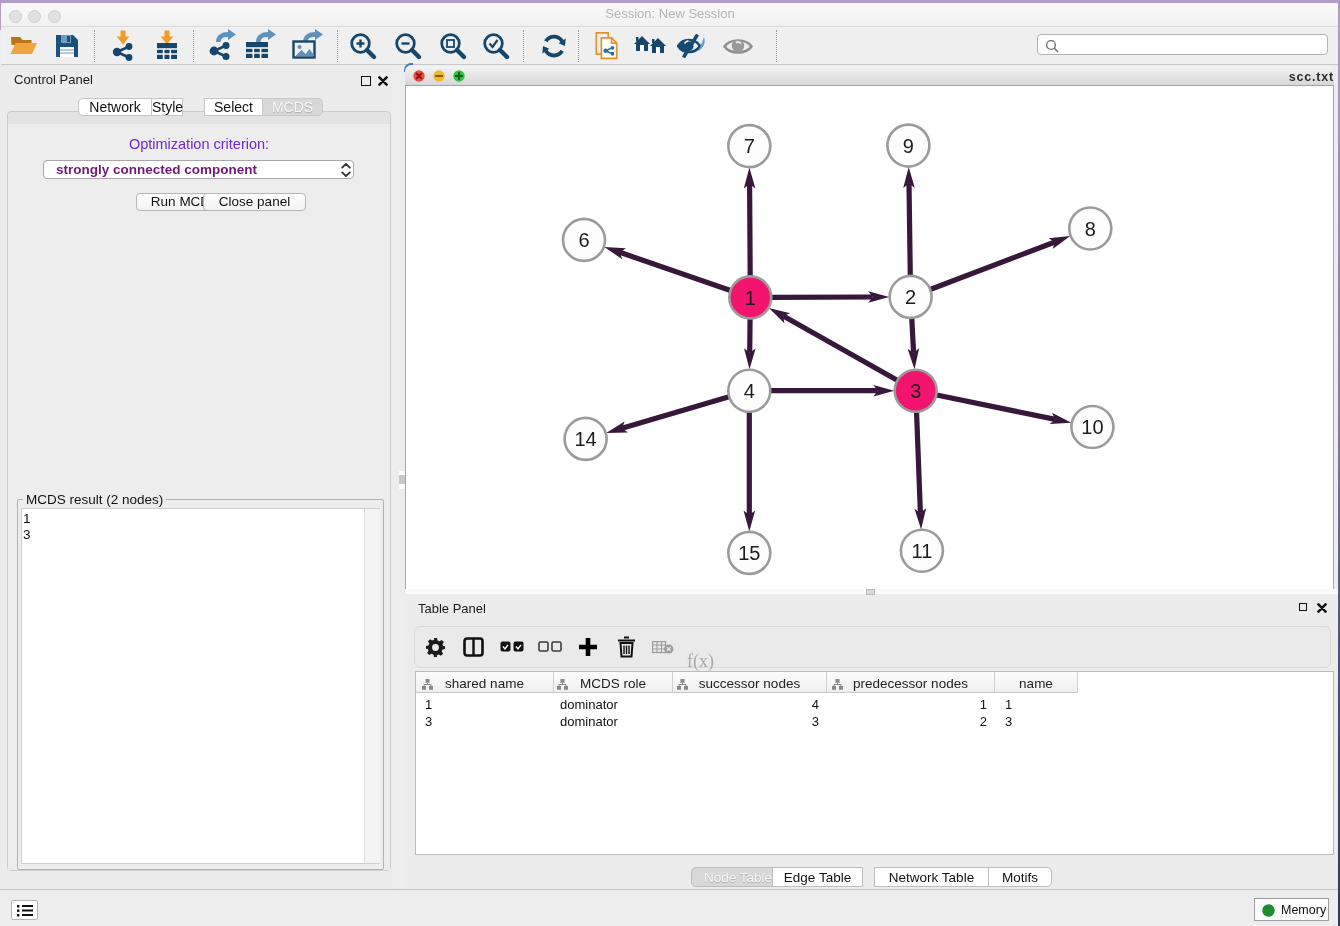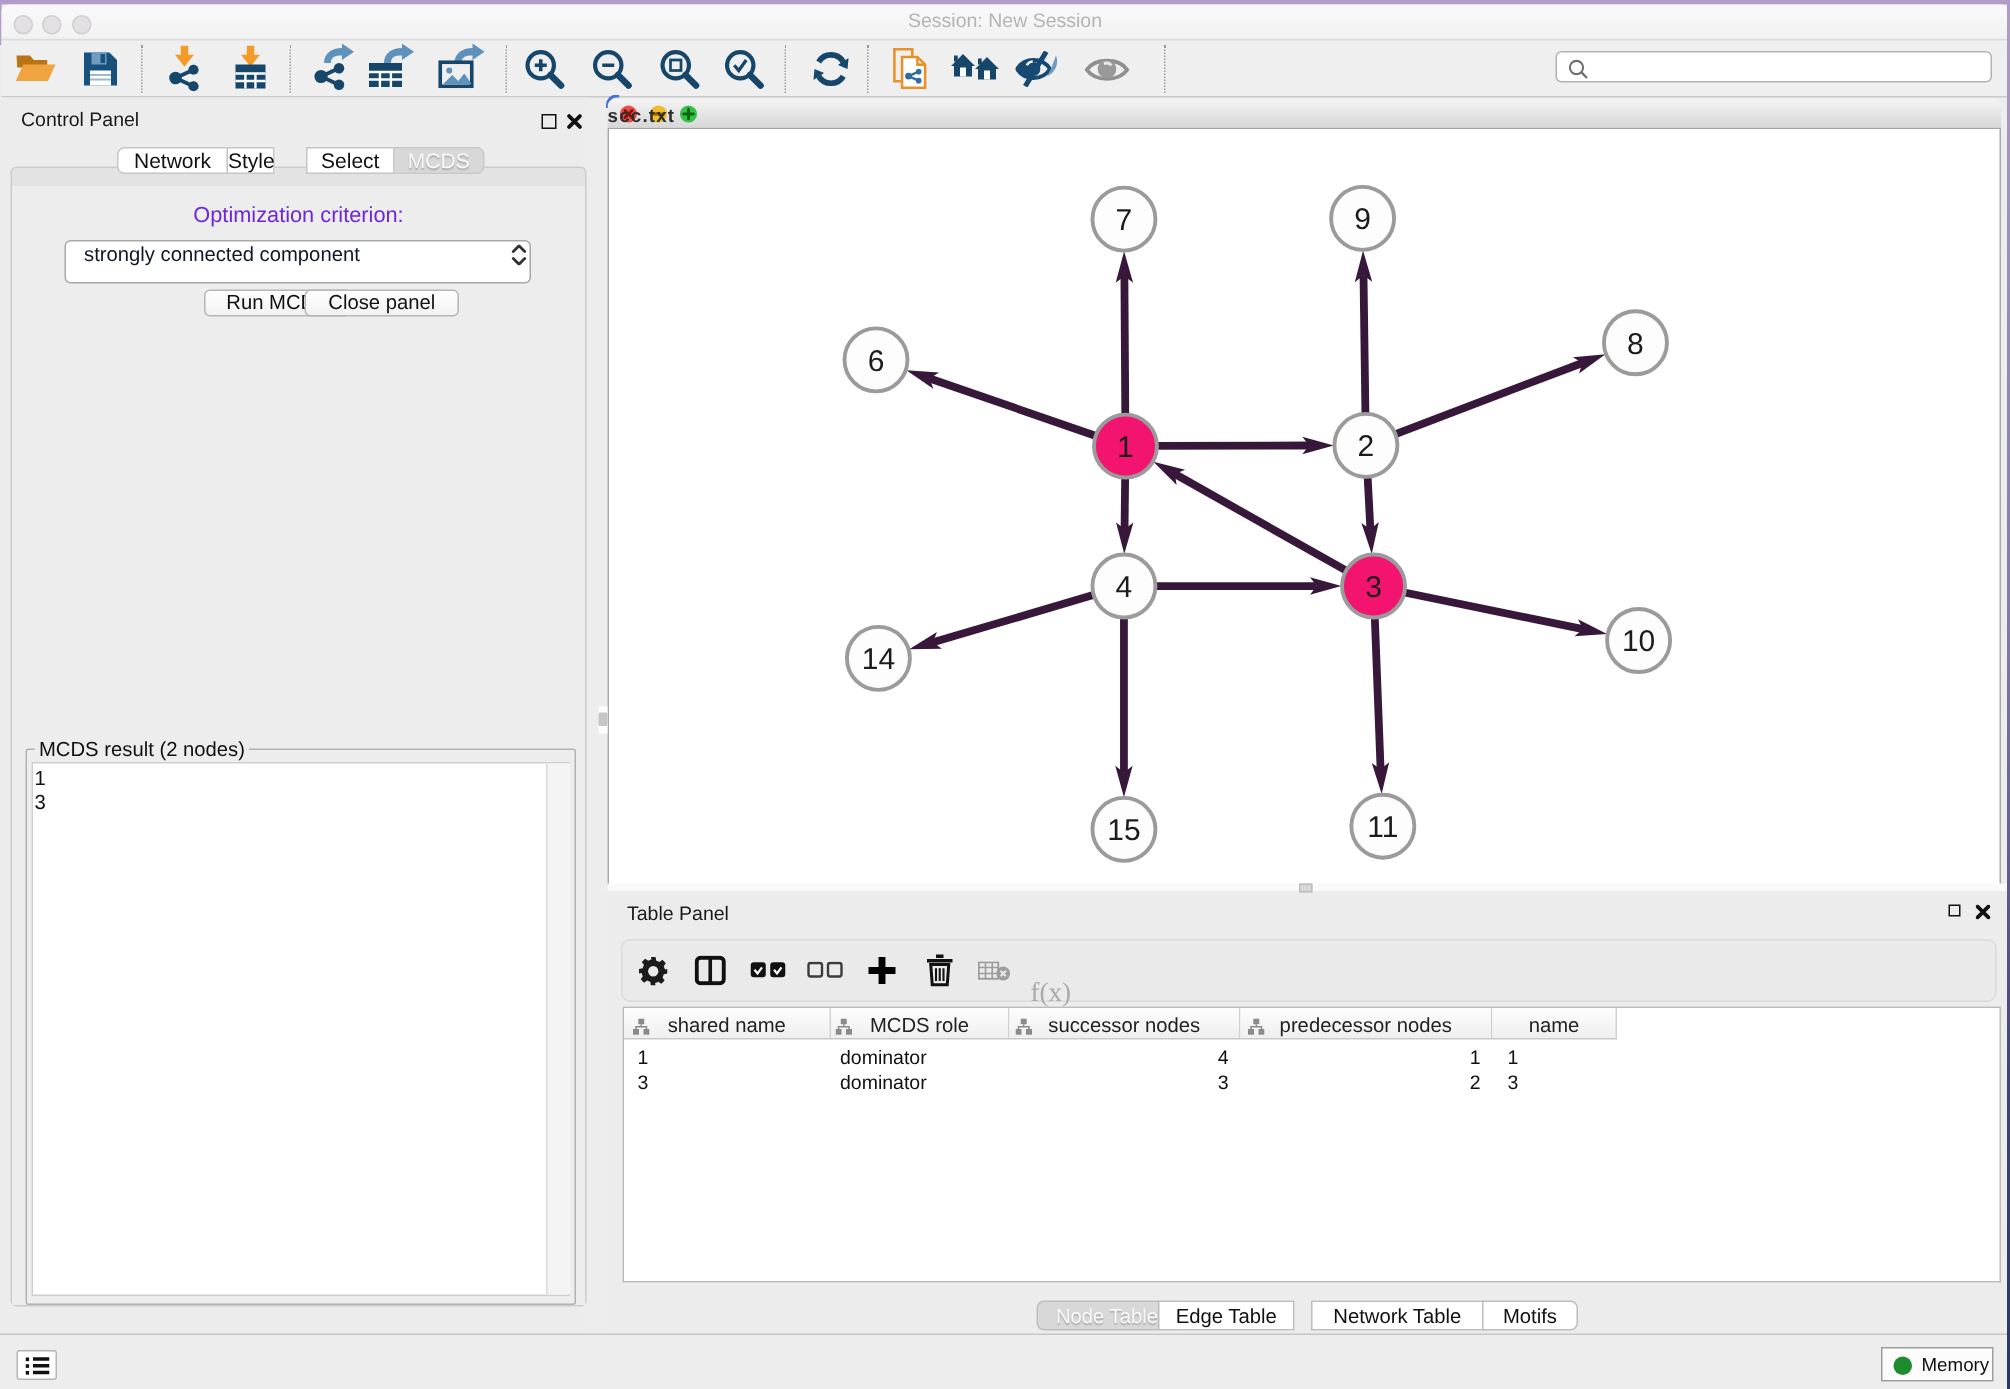--- a/index.html
+++ b/index.html
@@ -18,31 +18,31 @@
 #search{left:1037px;top:34px;width:291px;height:21px;background:#fff;border:1px solid #b3b3b3;border-radius:4px;}
 
 #cpanel{left:0;top:65px;width:392px;height:825px;background:#ececec;}
 #cp-title{left:14px;top:72px;font-size:13px;color:#1a1a1a;}
 #cp-tabs{left:78px;top:98px;height:18px;}
 .tab{position:absolute;top:0;height:18px;background:#fff;border:1px solid #c6c6c6;font-size:14px;color:#111;text-align:center;line-height:17px;}
 .tab.sel{background:#d8d8d8;color:#f8f8f8;text-shadow:0 1px 1px #aaa;border-color:#c9c9c9;}
 #cp-body{left:7px;top:111px;width:384px;height:760px;background:#e3e3e3;border:1px solid #cccccc;border-radius:4px;}
 #cp-inner{left:8px;top:124px;width:382px;height:746px;background:#ededed;}
 #optlabel{left:0;top:136px;width:398px;text-align:center;font-size:14.5px;color:#6d28d9;}
-#combo{left:43px;top:160px;width:311px;height:29px;background:#fff;border:1px solid #a8a8a8;border-radius:4px;font-size:13.5px;color:#0f172a;line-height:17px;padding-left:12px;}
+#combo{left:43px;top:160px;width:311px;height:19px;background:#fff;border:1px solid #a8a8a8;border-radius:4px;font-size:13.5px;color:#701a75;line-height:17px;padding-left:12px;font-weight:bold;}
 .btn{position:absolute;height:18px;background:linear-gradient(#ffffff,#f2f2f2);border:1px solid #b6b6b6;border-radius:4px;font-size:13.5px;color:#111;text-align:center;line-height:16px;}
 #grpbox{left:17px;top:499px;width:367px;height:371px;border:1px solid #b2b2b2;border-radius:2px;}
 #grplabel{left:23px;top:492px;background:#ededed;padding:0 3px;font-size:13.5px;color:#111;}
 #grpwhite{left:21px;top:508px;width:359px;height:356px;background:#fff;border:1px solid #cfcfcf;}
 #grpscroll{left:364px;top:509px;width:16px;height:354px;background:#f4f4f4;border-left:1px solid #dcdcdc;}
 #grptext{left:23px;top:511px;font-size:13.5px;color:#111;line-height:16px;}
 
 #netwin{left:405px;top:66px;width:929px;height:524px;}
 #net-titlebar{left:0;top:0;width:929px;height:20px;background:linear-gradient(#f4f4f4,#d7d7d7);border-bottom:1px solid #a5a5a5;border-radius:5px 5px 0 0;}
-#net-title{left:0;top:4px;width:929px;text-align:left;font-size:12.5px;font-weight:bold;letter-spacing:0.8px;color:#2d2d2d;}
+#net-title{left:0;top:4px;width:929px;text-align:right;font-size:12.5px;font-weight:bold;letter-spacing:0.8px;color:#2d2d2d;}
 #canvas{left:0;top:20px;width:929px;height:504px;background:#fff;border-left:1px solid #a8a8a8;border-right:1px solid #a8a8a8;}
 #graph line{stroke:#38183a;stroke-width:5.2;}
 #graph path{fill:#38183a;}
 #graph circle{stroke:#9b9b9b;stroke-width:2.6;}
 #graph text{font-size:20px;fill:#1c1c1c;text-anchor:middle;font-family:"Liberation Sans",sans-serif;}
 
 #tpanel{left:405px;top:594px;width:935px;height:300px;background:#ececec;}
 #tp-title{left:13px;top:7px;font-size:13px;color:#1a1a1a;position:absolute;}
 #tp-toolbar{left:9px;top:32px;width:917px;height:42px;background:#eaeaea;border:1px solid #dadada;border-radius:6px;position:absolute;}
 #tbl{left:10px;top:77px;width:919px;height:184px;background:#fff;border:1px solid #bbb;position:absolute;}

